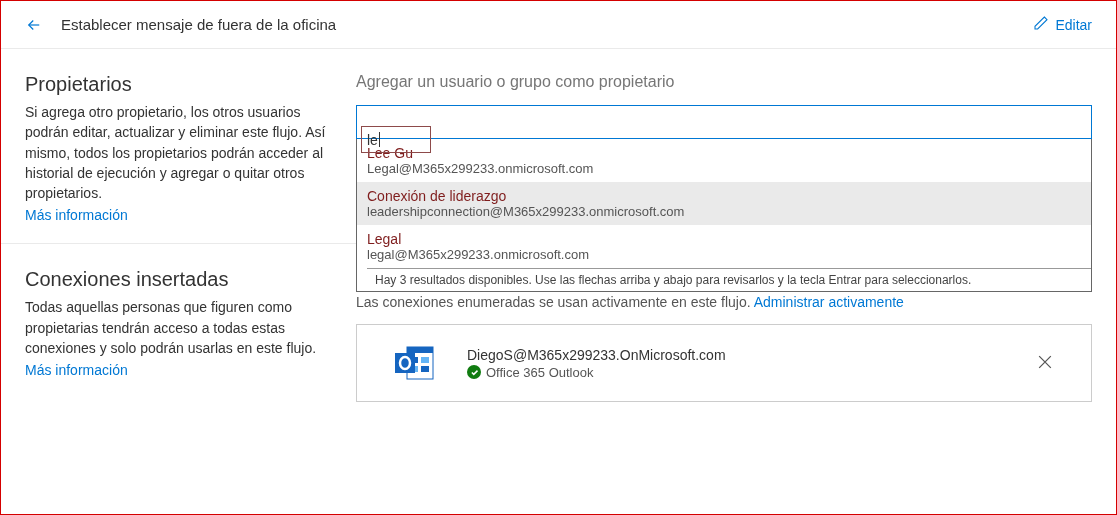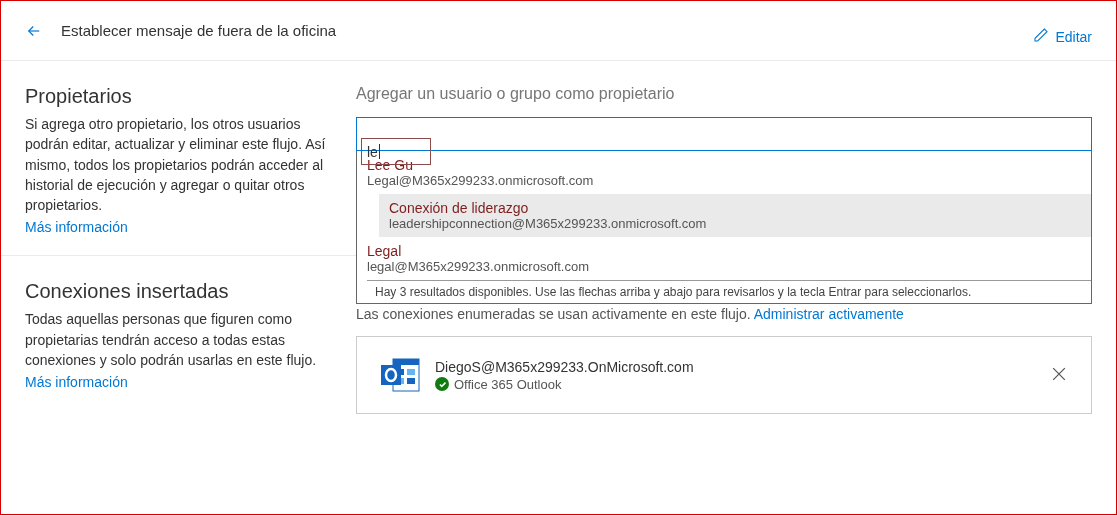--- a/index.html
+++ b/index.html
@@ -37,21 +37,20 @@
   .header-title {
     font-size: 15px;
     color: #333;
   }
   .edit-link {
     display: flex;
     align-items: center;
     gap: 6px;
     color: #0078d4;
     cursor: pointer;
-    margin-top: 12px;
   }
   .body {
     display: flex;
     flex: 1;
     overflow: hidden;
   }
   .sidebar {
     width: 355px;
     display: flex;
     flex-direction: column;
@@ -124,21 +123,20 @@
     border: 1px solid #666;
     border-top: 1px solid #0078d4;
     margin-top: -1px;
   }
   .dd-item {
     padding: 6px 10px;
     cursor: pointer;
   }
   .dd-item.hover {
     background: #eaeaea;
-    margin-left: 22px;
   }
   .dd-name {
     font-size: 14px;
     color: #7f1d1d;
   }
   .dd-email {
     font-size: 13px;
     color: #555;
   }
   .dd-footer {
@@ -157,22 +155,22 @@
   .conn-desc {
     font-size: 14px;
     color: #555;
     margin-top: 2px;
   }
   .conn-card {
     border: 1px solid #ccc;
     margin-top: 14px;
     display: flex;
     align-items: center;
-    padding: 16px 22px;
-    gap: 12px;
+    padding: 16px 36px;
+    gap: 30px;
   }
   .outlook-icon {
     width: 44px;
     height: 44px;
     position: relative;
     flex-shrink: 0;
   }
   .conn-info {
     flex: 1;
   }

